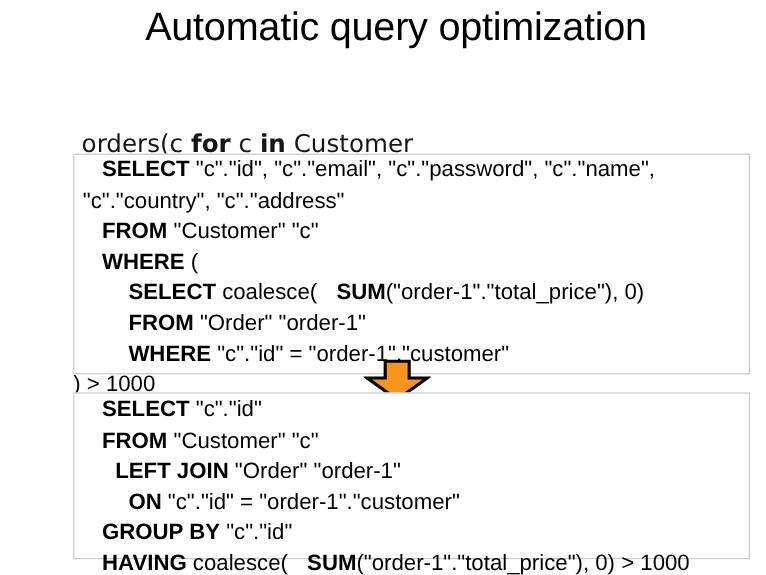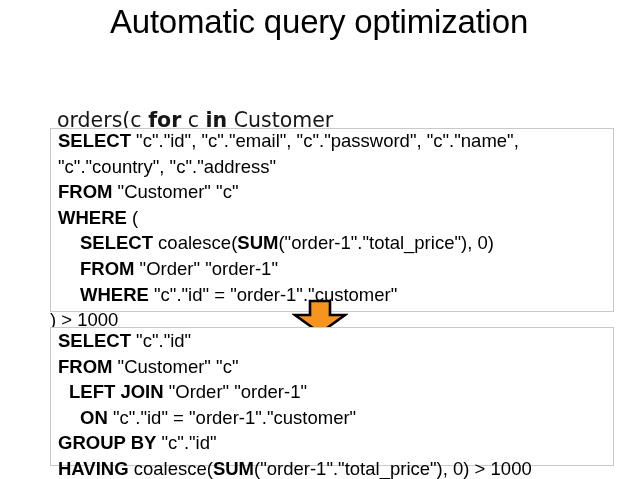--- a/index.html
+++ b/index.html
@@ -10,21 +10,21 @@
     width: 638px;
     height: 479px;
     background: #ffffff;
     font-family: "Liberation Sans", sans-serif;
     overflow: hidden;
     position: relative;
   }
 
   #slide {
     position: absolute;
-    left: 0; top: 0;
+    left: 11px; top: 0;
     width: 528px;
     height: 479px;
     background: #ffffff;
   }
 
   
   #slide-title {
     position: absolute;
     left: 0;
     top: 3px;
@@ -93,20 +93,21 @@
   }
   #sql-box-after .sql-code {
     top: 0px;
   }
   .sql-code .ln {
     display: block;
     white-space: pre;
   }
   .sql-code .kw {
     font-weight: 700;
+    margin-left: 16px;
   }
   .ind1 { padding-left: 22px; }
   .ind2 { padding-left: 11px; }
   .ind3 { padding-left: 22px; }
   .outdent { margin-left: -8px; }
 
   
   #transform-arrow {
     position: absolute;
     left: 292px;

